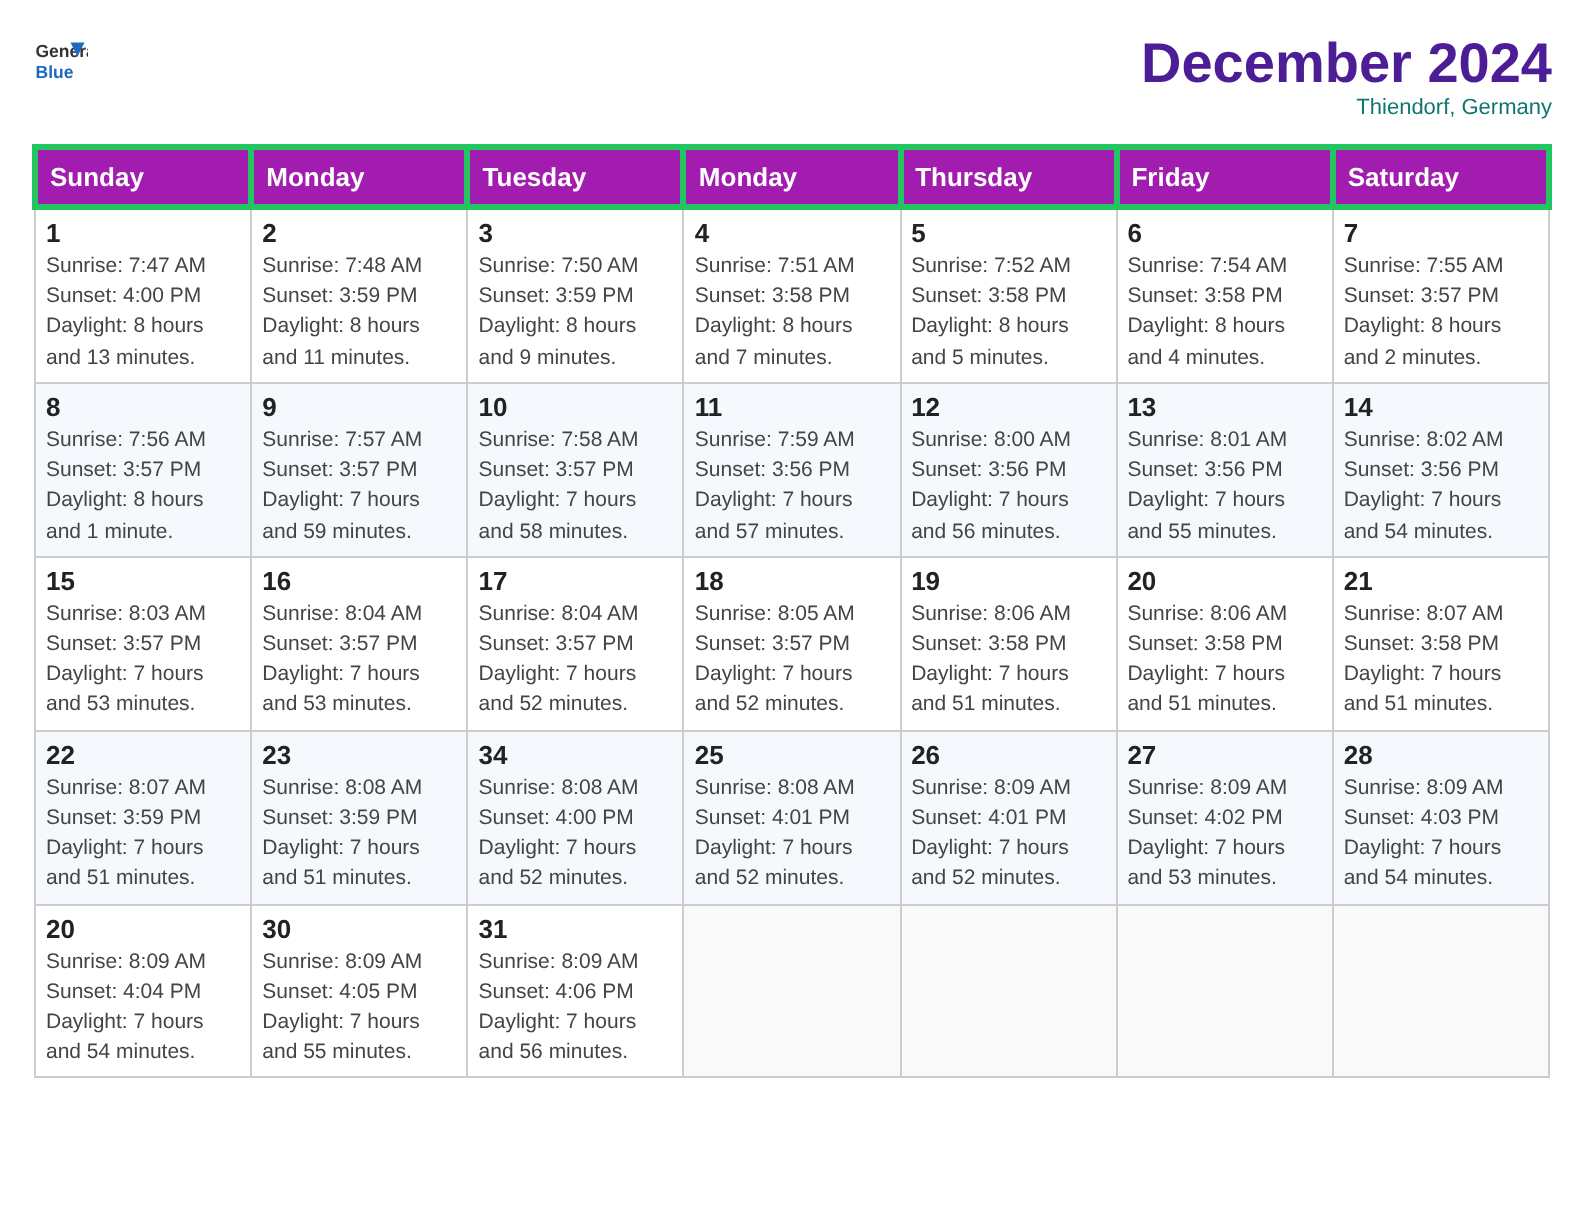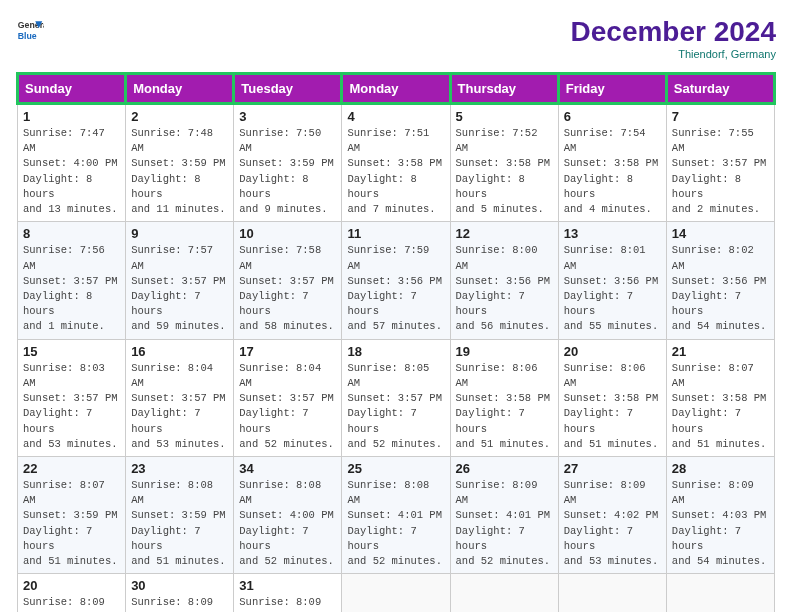--- a/index.html
+++ b/index.html
@@ -66,21 +66,20 @@
       font-size: 13px;
       font-weight: bold;
       color: #222;
       display: block;
       margin-bottom: 2px;
     }
     .day-info {
       color: #444;
       font-size: 10.5px;
       line-height: 1.45;
-      font-family: Liberation Mono, monospace;
     }
     .empty-cell {
       background: #f9f9f9 !important;
     }
   </style>
 </head>
 <body>
 
 <div class="header-area">
   <div class="logo">

